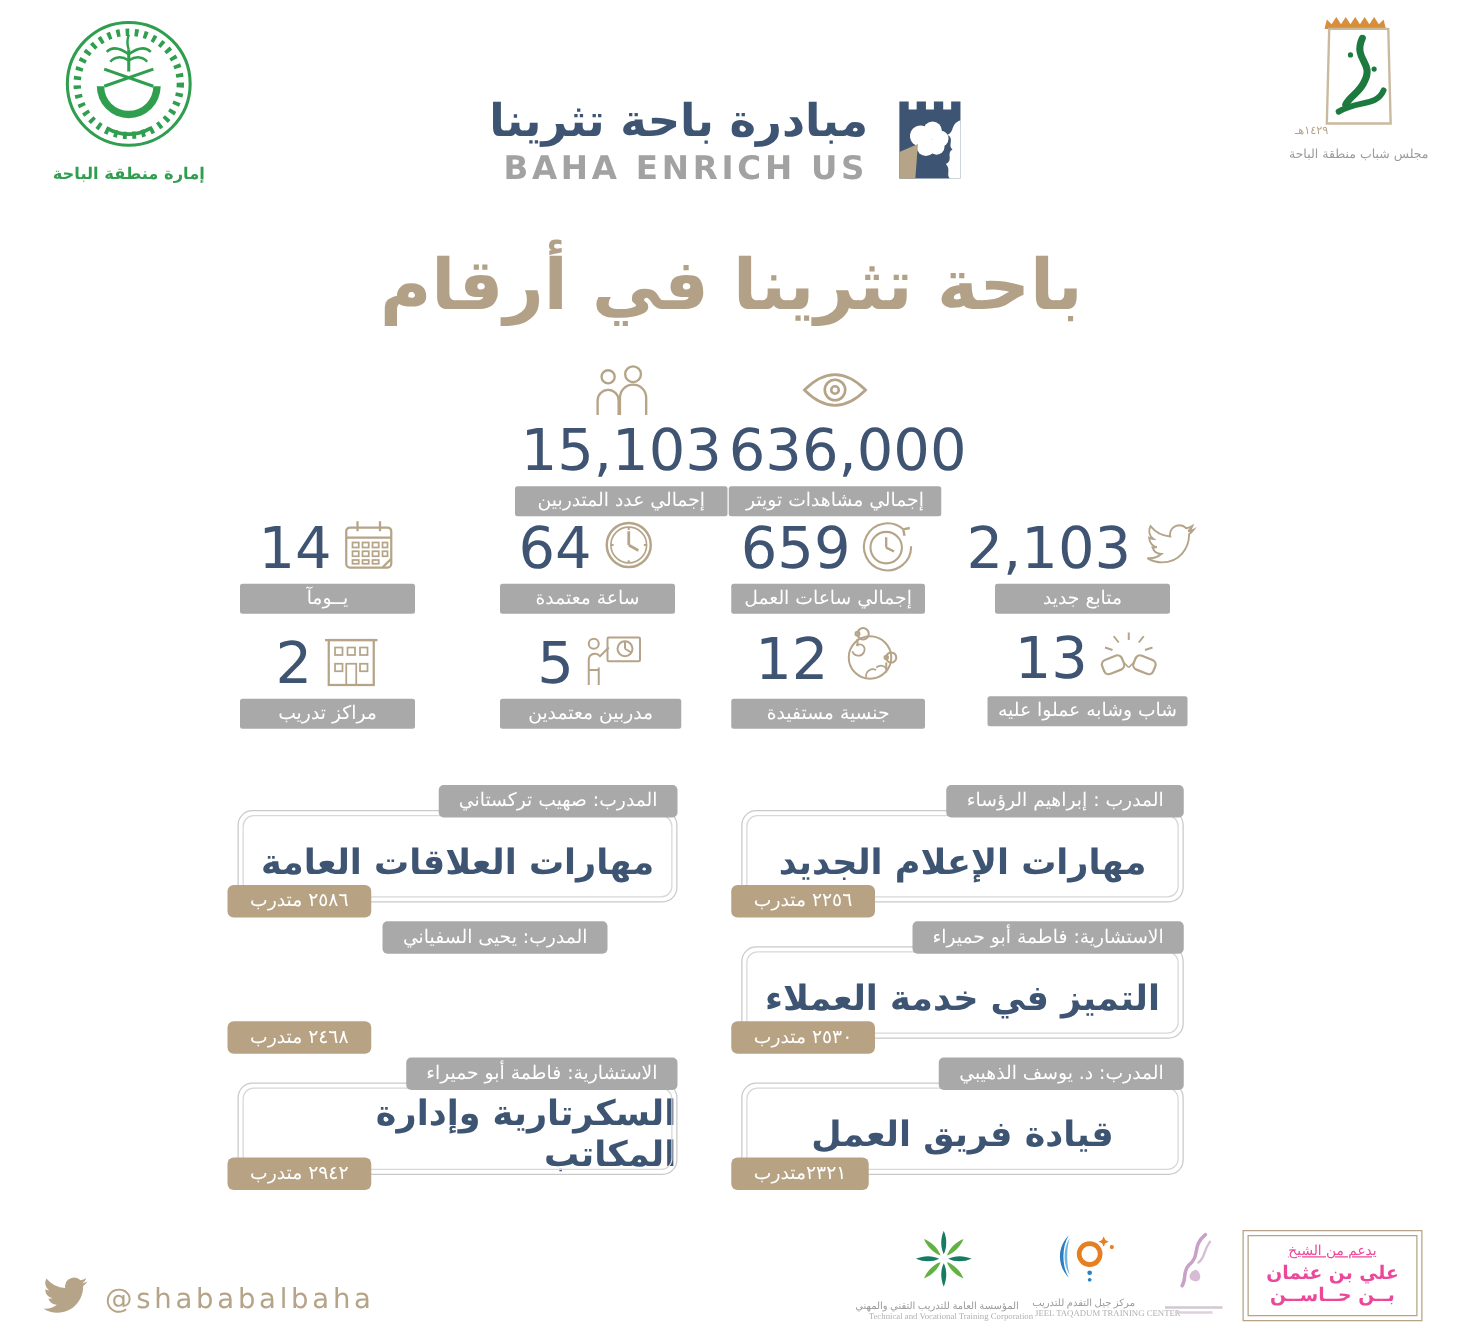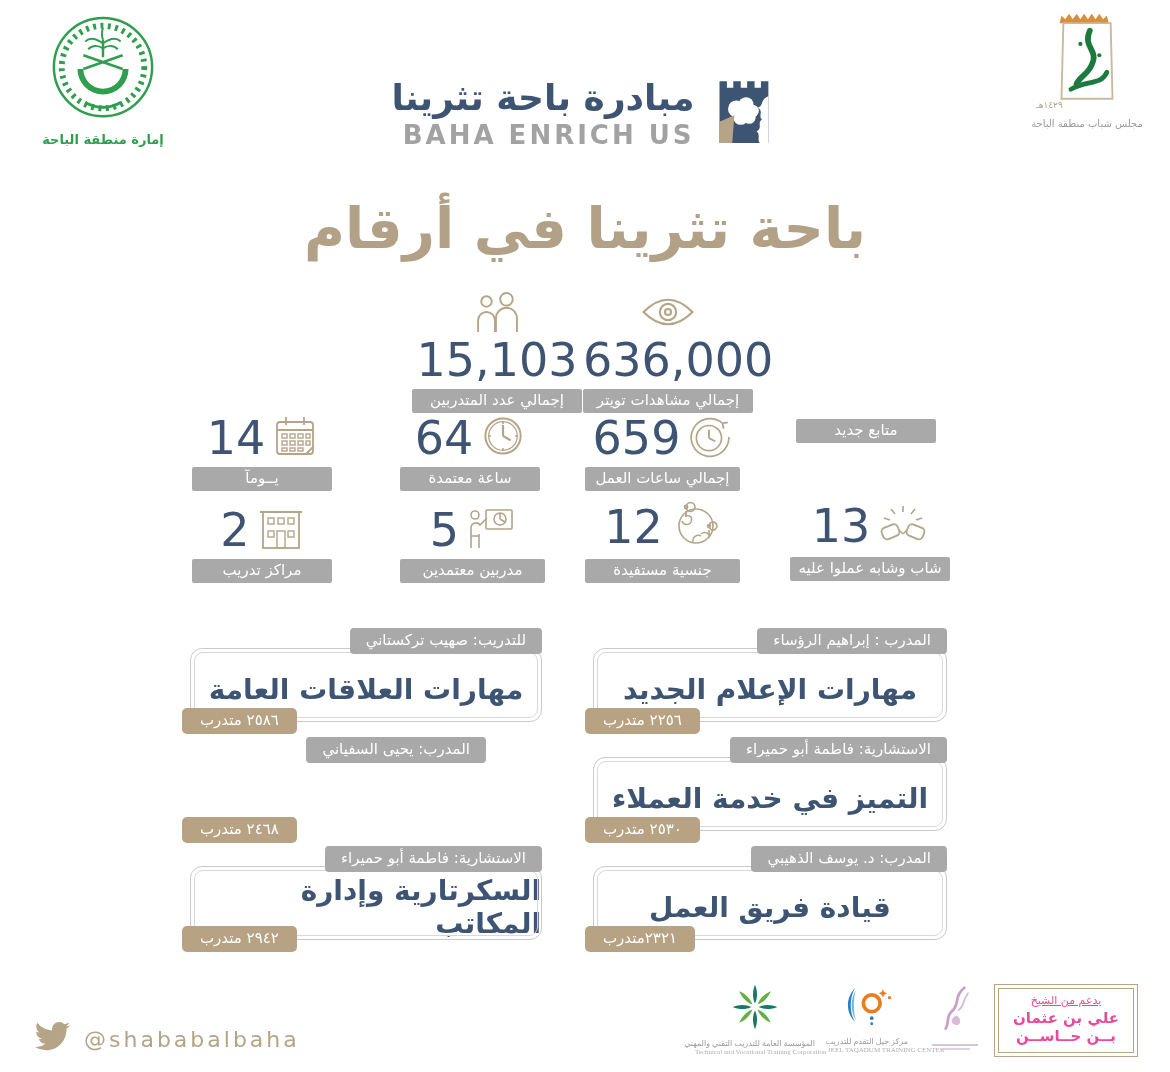--- a/index.html
+++ b/index.html
@@ -179,20 +179,28 @@
           <circle cx="20" cy="23" r="12"></circle>
           <path d="M20,23 V15 M20,23 l6,3" stroke-width="1.8"></path>
           <path d="M33,9 a18,18 0 1 0 6,13"></path>
           <path d="M33,9 l5,-1 M33,9 l1,5" stroke-width="1.8"></path>
         </svg>
       </span>
     </div>
     <span class="s-band">إجمالي ساعات العمل</span>
   </div>
   <div class="stat" style="left:796px;top:414px;width:140px;">
+    <div class="s-line">
+      <span class="s-num">2,103</span>
+      <span class="s-icon">
+        <svg width="46" height="40" viewBox="0 0 48 42" fill="none" stroke="#b5a488" stroke-width="1.6">
+          <path d="M44,8 c-1.5,.7 -3,1.2 -4.7,1.4 a8,8 0 0 0 3.6,-4.5 16,16 0 0 1 -5.2,2 A8,8 0 0 0 24,12 a8,8 0 0 0 .2,1.8 A23,23 0 0 1 7.6,5.2 a8,8 0 0 0 2.5,10.7 8,8 0 0 1 -3.6,-1 v.1 a8,8 0 0 0 6.4,7.8 8,8 0 0 1 -3.6,.2 8,8 0 0 0 7.5,5.5 A16,16 0 0 1 5,32 a23,23 0 0 0 12.3,3.6 c14.7,0 22.7,-12.2 22.7,-22.7 v-1 A16,16 0 0 0 44,8 z"></path>
+        </svg>
+      </span>
+    </div>
     <span class="s-band">متابع جديد</span>
   </div>
 
   <div class="stat" style="left:192px;top:506px;width:140px;">
     <div class="s-line">
       <span class="s-num">2</span>
       <span class="s-icon">
         <svg width="46" height="44" viewBox="0 0 46 44" fill="none" stroke="#b5a488" stroke-width="1.8">
           <rect x="5" y="6" width="36" height="36"></rect>
           <path d="M2,6 h42"></path>
@@ -251,21 +259,21 @@
           <rect x="4" y="26" width="17" height="12" rx="4" transform="rotate(-22 12 32)"></rect>
           <rect x="29" y="26" width="17" height="12" rx="4" transform="rotate(22 38 32)"></rect>
           <path d="M21,30 l4,4 M29,30 l-4,4" stroke-width="1.4"></path>
         </svg>
       </span>
     </div>
     <span class="s-band">شاب وشابه عملوا عليه</span>
   </div>
 
   <div class="card" style="left:190px;top:628px;width:352px;">
-    <div class="c-trainer">للتدريب: صهيب تركستاني</div>
+    <div class="c-trainer">المدرب: صهيب تركستاني</div>
     <div class="c-box">
       <div class="c-title">مهارات العلاقات العامة</div>
     </div>
     <div class="c-count">٢٥٨٦ متدرب</div>
   </div>
   <div class="card" style="left:593px;top:628px;width:354px;">
     <div class="c-trainer">المدرب : إبراهيم الرؤساء</div>
     <div class="c-box">
       <div class="c-title">مهارات الإعلام الجديد</div>
     </div>

